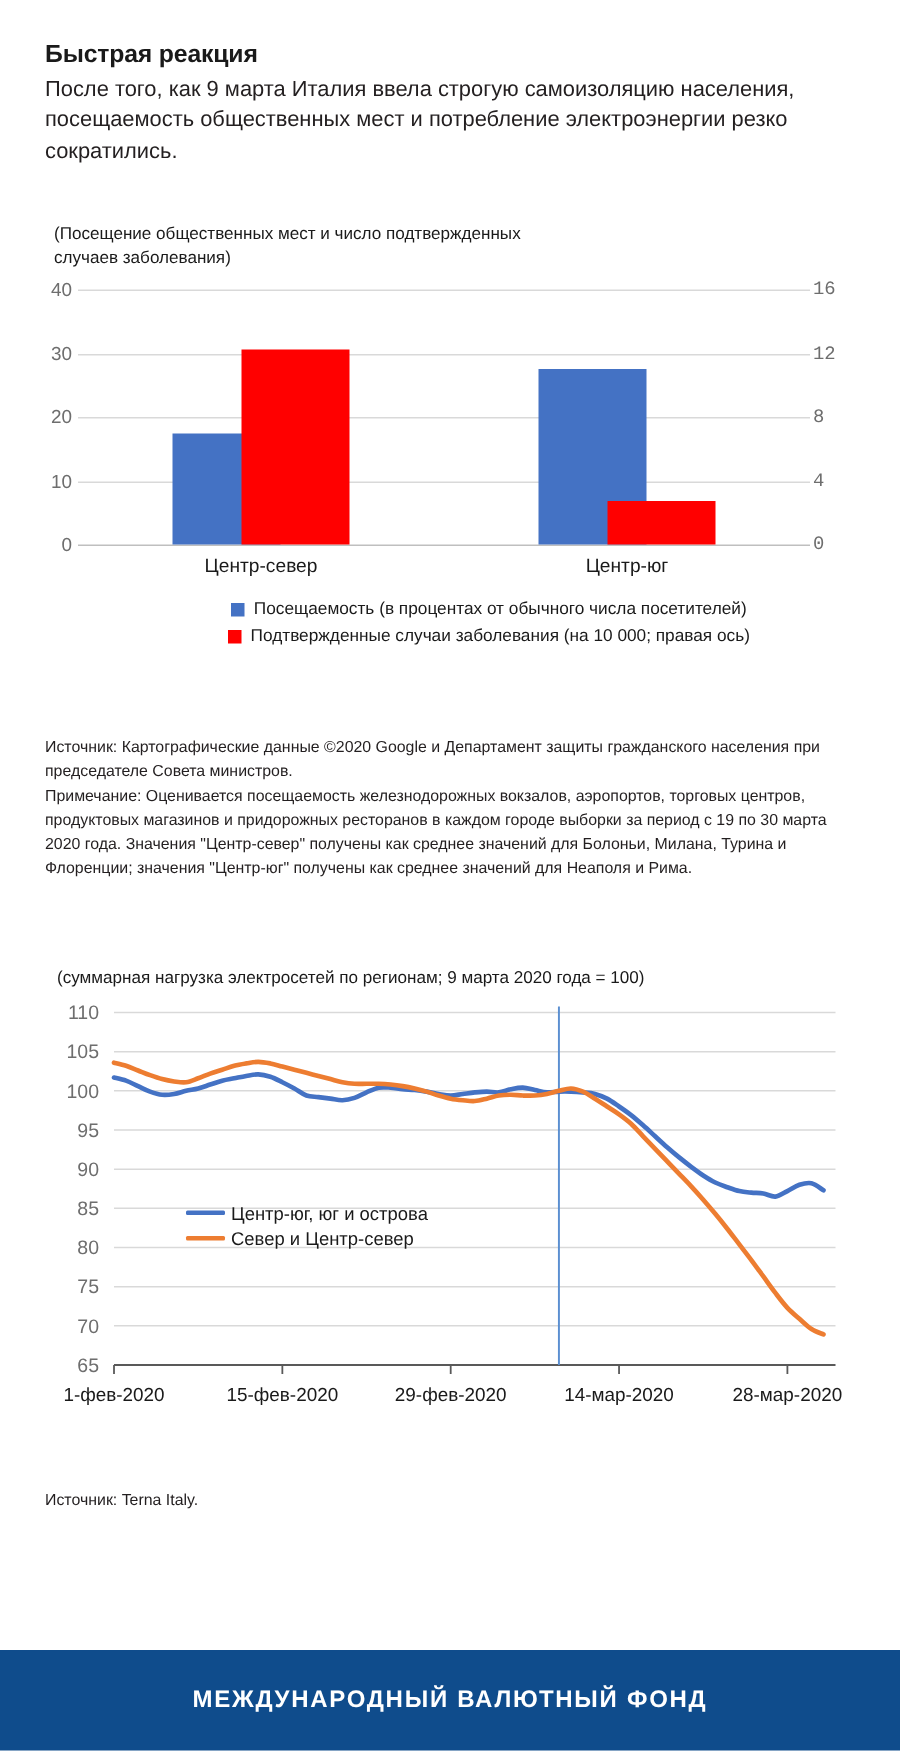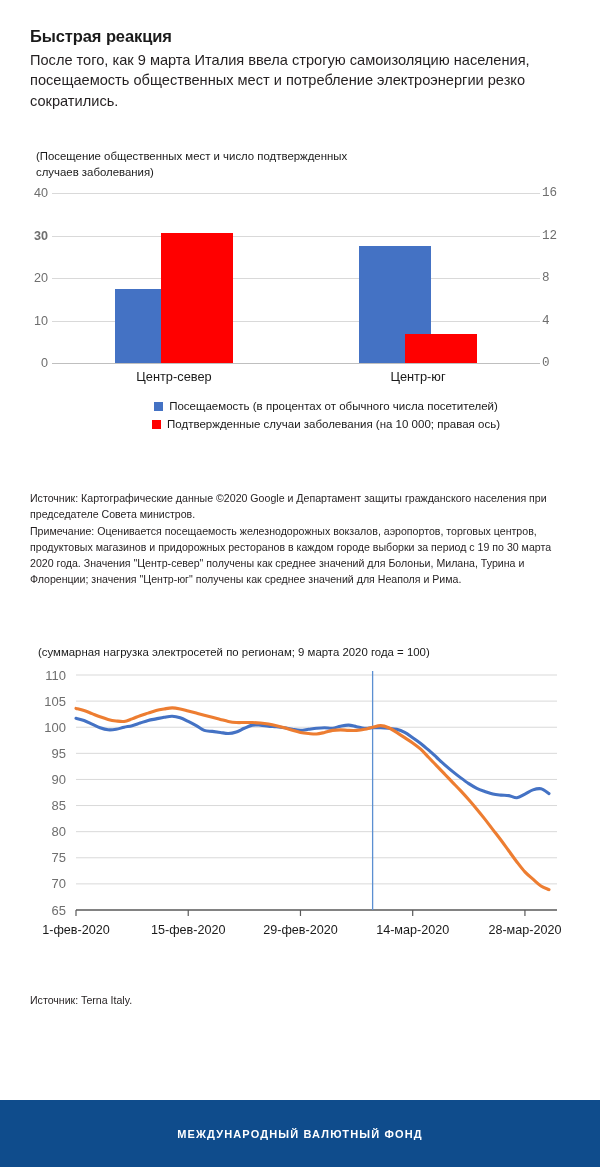--- a/index.html
+++ b/index.html
@@ -104,21 +104,21 @@
     position: absolute; left: 380px; top: 14px; width: 140px;
     font-size: 12.2px; color: #1a1a1a; line-height: 1.58;
   }
 
   
   .footer {
     position: absolute; left: 0; bottom: 0; width: 600px; height: 67px;
     display: flex; align-items: center; justify-content: center;
   }
   .footer-text {
-    color: #ffffff; font-size: 11px; font-weight: bold; letter-spacing: 1.15px;
+    color: #ffffff; font-size: 16px; font-weight: bold; letter-spacing: 1.15px;
   }
 </style>
 </head>
 <body>
 
 <div class="page">
 
   <div class="header">
     <div class="header-title">Быстрая реакция</div>
     <div class="header-sub">После того, как 9 марта Италия ввела строгую самоизоляцию населения, посещаемость общественных мест и потребление электроэнергии резко сократились.</div>
@@ -132,21 +132,21 @@
           <div class="bc-gl base" style="top: 170px;"></div>
           <div class="bc-gl" style="top: 127.5px;"></div>
           <div class="bc-gl" style="top: 85px;"></div>
           <div class="bc-gl" style="top: 42.5px;"></div>
           <div class="bc-gl" style="top: 0px;"></div>
         </div>
       <div class="bc-axisL" id="bcAxisL">
           <div class="bc-tick" style="top: 170px;">0</div>
           <div class="bc-tick" style="top: 127.5px;">10</div>
           <div class="bc-tick" style="top: 85px;">20</div>
-          <div class="bc-tick" style="top: 42.5px; font-weight: bold;">30</div>
+          <div class="bc-tick" style="top: 42.5px;">30</div>
           <div class="bc-tick" style="top: 0px;">40</div>
         </div>
       <div class="bc-axisR" id="bcAxisR">
           <div class="bc-tick" style="top: 170px;">0</div>
           <div class="bc-tick" style="top: 127.5px;">4</div>
           <div class="bc-tick" style="top: 85px;">8</div>
           <div class="bc-tick" style="top: 42.5px;">12</div>
           <div class="bc-tick" style="top: 0px;">16</div>
         </div>
       <div class="bc-bars" id="bcBars">
@@ -209,20 +209,30 @@
           <line x1="300.4666666666667" y1="243" x2="300.4666666666667" y2="249" stroke="#595959" stroke-width="1.2"></line>
           <text x="300.4666666666667" y="267" text-anchor="middle" font-family="&quot;Liberation Sans&quot;, sans-serif" font-size="12.6" fill="#1a1a1a">29-фев-2020</text>
           <line x1="412.7" y1="243" x2="412.7" y2="249" stroke="#595959" stroke-width="1.2"></line>
           <text x="412.7" y="267" text-anchor="middle" font-family="&quot;Liberation Sans&quot;, sans-serif" font-size="12.6" fill="#1a1a1a">14-мар-2020</text>
           <line x1="524.9333333333334" y1="243" x2="524.9333333333334" y2="249" stroke="#595959" stroke-width="1.2"></line>
           <text x="524.9333333333334" y="267" text-anchor="middle" font-family="&quot;Liberation Sans&quot;, sans-serif" font-size="12.6" fill="#1a1a1a">28-мар-2020</text>
           <line x1="372.6166666666667" y1="4" x2="372.6166666666667" y2="243" stroke="#5B8FD1" stroke-width="1.3"></line>
           <path d="M 76.00 51.34 C 77.34 51.69, 81.34 52.48, 84.02 53.43 C 86.69 54.39, 89.36 55.87, 92.03 57.09 C 94.71 58.31, 97.38 59.79, 100.05 60.74 C 102.72 61.70, 105.39 62.57, 108.07 62.83 C 110.74 63.09, 113.41 62.75, 116.08 62.31 C 118.76 61.88, 121.43 60.83, 124.10 60.22 C 126.77 59.61, 129.44 59.35, 132.12 58.66 C 134.79 57.96, 137.46 56.91, 140.13 56.04 C 142.81 55.17, 145.48 54.13, 148.15 53.43 C 150.82 52.74, 153.49 52.39, 156.17 51.87 C 158.84 51.34, 161.51 50.74, 164.18 50.30 C 166.86 49.86, 169.53 49.17, 172.20 49.26 C 174.87 49.34, 177.54 49.95, 180.22 50.82 C 182.89 51.69, 185.56 53.17, 188.23 54.48 C 190.91 55.78, 193.58 57.18, 196.25 58.66 C 198.92 60.14, 201.59 62.40, 204.27 63.36 C 206.94 64.31, 209.61 64.05, 212.28 64.40 C 214.96 64.75, 217.63 65.10, 220.30 65.44 C 222.97 65.79, 225.64 66.58, 228.32 66.49 C 230.99 66.40, 233.66 65.79, 236.33 64.92 C 239.01 64.05, 241.68 62.40, 244.35 61.27 C 247.02 60.14, 249.69 58.66, 252.37 58.13 C 255.04 57.61, 257.71 57.96, 260.38 58.13 C 263.06 58.31, 265.73 58.92, 268.40 59.18 C 271.07 59.44, 273.74 59.44, 276.42 59.70 C 279.09 59.96, 281.76 60.31, 284.43 60.74 C 287.11 61.18, 289.78 61.88, 292.45 62.31 C 295.12 62.75, 297.79 63.36, 300.47 63.36 C 303.14 63.36, 305.81 62.66, 308.48 62.31 C 311.16 61.96, 313.83 61.53, 316.50 61.27 C 319.17 61.01, 321.84 60.74, 324.52 60.74 C 327.19 60.74, 329.86 61.53, 332.53 61.27 C 335.21 61.01, 337.88 59.70, 340.55 59.18 C 343.22 58.66, 345.89 58.05, 348.57 58.13 C 351.24 58.22, 353.91 59.18, 356.58 59.70 C 359.26 60.22, 361.93 61.09, 364.60 61.27 C 367.27 61.44, 369.94 60.83, 372.62 60.74 C 375.29 60.66, 377.96 60.66, 380.63 60.74 C 383.31 60.83, 385.98 61.01, 388.65 61.27 C 391.32 61.53, 393.99 61.61, 396.67 62.31 C 399.34 63.01, 402.01 64.05, 404.68 65.44 C 407.36 66.84, 410.03 68.84, 412.70 70.67 C 415.37 72.49, 418.04 74.32, 420.72 76.41 C 423.39 78.50, 426.06 80.85, 428.73 83.20 C 431.41 85.55, 434.08 88.07, 436.75 90.51 C 439.42 92.95, 442.09 95.47, 444.77 97.82 C 447.44 100.17, 450.11 102.44, 452.78 104.61 C 455.46 106.79, 458.13 108.88, 460.80 110.88 C 463.47 112.88, 466.14 114.88, 468.82 116.62 C 471.49 118.36, 474.16 120.02, 476.83 121.32 C 479.51 122.63, 482.18 123.50, 484.85 124.46 C 487.52 125.41, 490.19 126.46, 492.87 127.07 C 495.54 127.68, 498.21 127.85, 500.88 128.11 C 503.56 128.37, 506.23 128.20, 508.90 128.63 C 511.57 129.07, 514.24 130.98, 516.92 130.72 C 519.59 130.46, 522.26 128.37, 524.93 127.07 C 527.61 125.76, 530.28 123.76, 532.95 122.89 C 535.62 122.02, 538.29 121.24, 540.97 121.84 C 543.64 122.45, 547.65 125.76, 548.98 126.54" fill="none" stroke="#4472C4" stroke-width="3.1" stroke-linecap="round" stroke-linejoin="round"></path>
           <path d="M 76.00 41.42 C 77.34 41.77, 81.34 42.64, 84.02 43.51 C 86.69 44.38, 89.36 45.60, 92.03 46.64 C 94.71 47.69, 97.38 48.82, 100.05 49.78 C 102.72 50.74, 105.39 51.69, 108.07 52.39 C 110.74 53.09, 113.41 53.61, 116.08 53.96 C 118.76 54.30, 121.43 54.83, 124.10 54.48 C 126.77 54.13, 129.44 52.82, 132.12 51.87 C 134.79 50.91, 137.46 49.69, 140.13 48.73 C 142.81 47.78, 145.48 46.99, 148.15 46.12 C 150.82 45.25, 153.49 44.21, 156.17 43.51 C 158.84 42.81, 161.51 42.38, 164.18 41.94 C 166.86 41.51, 169.53 40.90, 172.20 40.90 C 174.87 40.90, 177.54 41.42, 180.22 41.94 C 182.89 42.47, 185.56 43.34, 188.23 44.03 C 190.91 44.73, 193.58 45.43, 196.25 46.12 C 198.92 46.82, 201.59 47.51, 204.27 48.21 C 206.94 48.91, 209.61 49.60, 212.28 50.30 C 214.96 51.00, 217.63 51.69, 220.30 52.39 C 222.97 53.09, 225.64 53.96, 228.32 54.48 C 230.99 55.00, 233.66 55.35, 236.33 55.52 C 239.01 55.70, 241.68 55.52, 244.35 55.52 C 247.02 55.52, 249.69 55.44, 252.37 55.52 C 255.04 55.61, 257.71 55.78, 260.38 56.04 C 263.06 56.31, 265.73 56.65, 268.40 57.09 C 271.07 57.52, 273.74 58.05, 276.42 58.66 C 279.09 59.26, 281.76 59.96, 284.43 60.74 C 287.11 61.53, 289.78 62.57, 292.45 63.36 C 295.12 64.14, 297.79 64.92, 300.47 65.44 C 303.14 65.97, 305.81 66.23, 308.48 66.49 C 311.16 66.75, 313.83 67.19, 316.50 67.01 C 319.17 66.84, 321.84 66.05, 324.52 65.44 C 327.19 64.84, 329.86 63.79, 332.53 63.36 C 335.21 62.92, 337.88 62.83, 340.55 62.83 C 343.22 62.83, 345.89 63.27, 348.57 63.36 C 351.24 63.44, 353.91 63.53, 356.58 63.36 C 359.26 63.18, 361.93 62.83, 364.60 62.31 C 367.27 61.79, 369.94 60.83, 372.62 60.22 C 375.29 59.61, 377.96 58.57, 380.63 58.66 C 383.31 58.74, 385.98 59.61, 388.65 60.74 C 391.32 61.88, 393.99 63.79, 396.67 65.44 C 399.34 67.10, 402.01 68.93, 404.68 70.67 C 407.36 72.41, 410.03 73.97, 412.70 75.89 C 415.37 77.80, 418.04 79.72, 420.72 82.16 C 423.39 84.59, 426.06 87.73, 428.73 90.51 C 431.41 93.30, 434.08 96.08, 436.75 98.87 C 439.42 101.65, 442.09 104.44, 444.77 107.22 C 447.44 110.01, 450.11 112.79, 452.78 115.58 C 455.46 118.36, 458.13 121.06, 460.80 123.93 C 463.47 126.81, 466.14 129.76, 468.82 132.81 C 471.49 135.86, 474.16 138.99, 476.83 142.21 C 479.51 145.43, 482.18 148.74, 484.85 152.13 C 487.52 155.53, 490.19 159.10, 492.87 162.58 C 495.54 166.06, 498.21 169.45, 500.88 173.02 C 503.56 176.59, 506.23 180.33, 508.90 183.99 C 511.57 187.64, 514.24 191.47, 516.92 194.96 C 519.59 198.44, 522.26 202.01, 524.93 204.88 C 527.61 207.75, 530.28 209.84, 532.95 212.19 C 535.62 214.54, 538.29 217.24, 540.97 218.98 C 543.64 220.72, 547.65 222.02, 548.98 222.63" fill="none" stroke="#ED7D31" stroke-width="3.1" stroke-linecap="round" stroke-linejoin="round"></path>
         </svg>
+      <div class="lc-legend" id="lcLegend">
+          <div class="lc-legend-row">
+            <span class="lc-lineswatch" style="background: rgb(68, 114, 196);"></span>
+            <span>Центр-юг, юг и острова</span>
+          </div>
+          <div class="lc-legend-row">
+            <span class="lc-lineswatch" style="background: rgb(237, 125, 49);"></span>
+            <span>Север и Центр-север</span>
+          </div>
+        </div>
     </div>
   </div>
 
   <div class="note-block" style="top:992px;">
     <p class="note-line">Источник: Terna Italy.</p>
   </div>
 
   <div class="footer" id="footerBar" style="background: rgb(15, 76, 140);">
     <span class="footer-text">МЕЖДУНАРОДНЫЙ ВАЛЮТНЫЙ ФОНД</span>
   </div>

